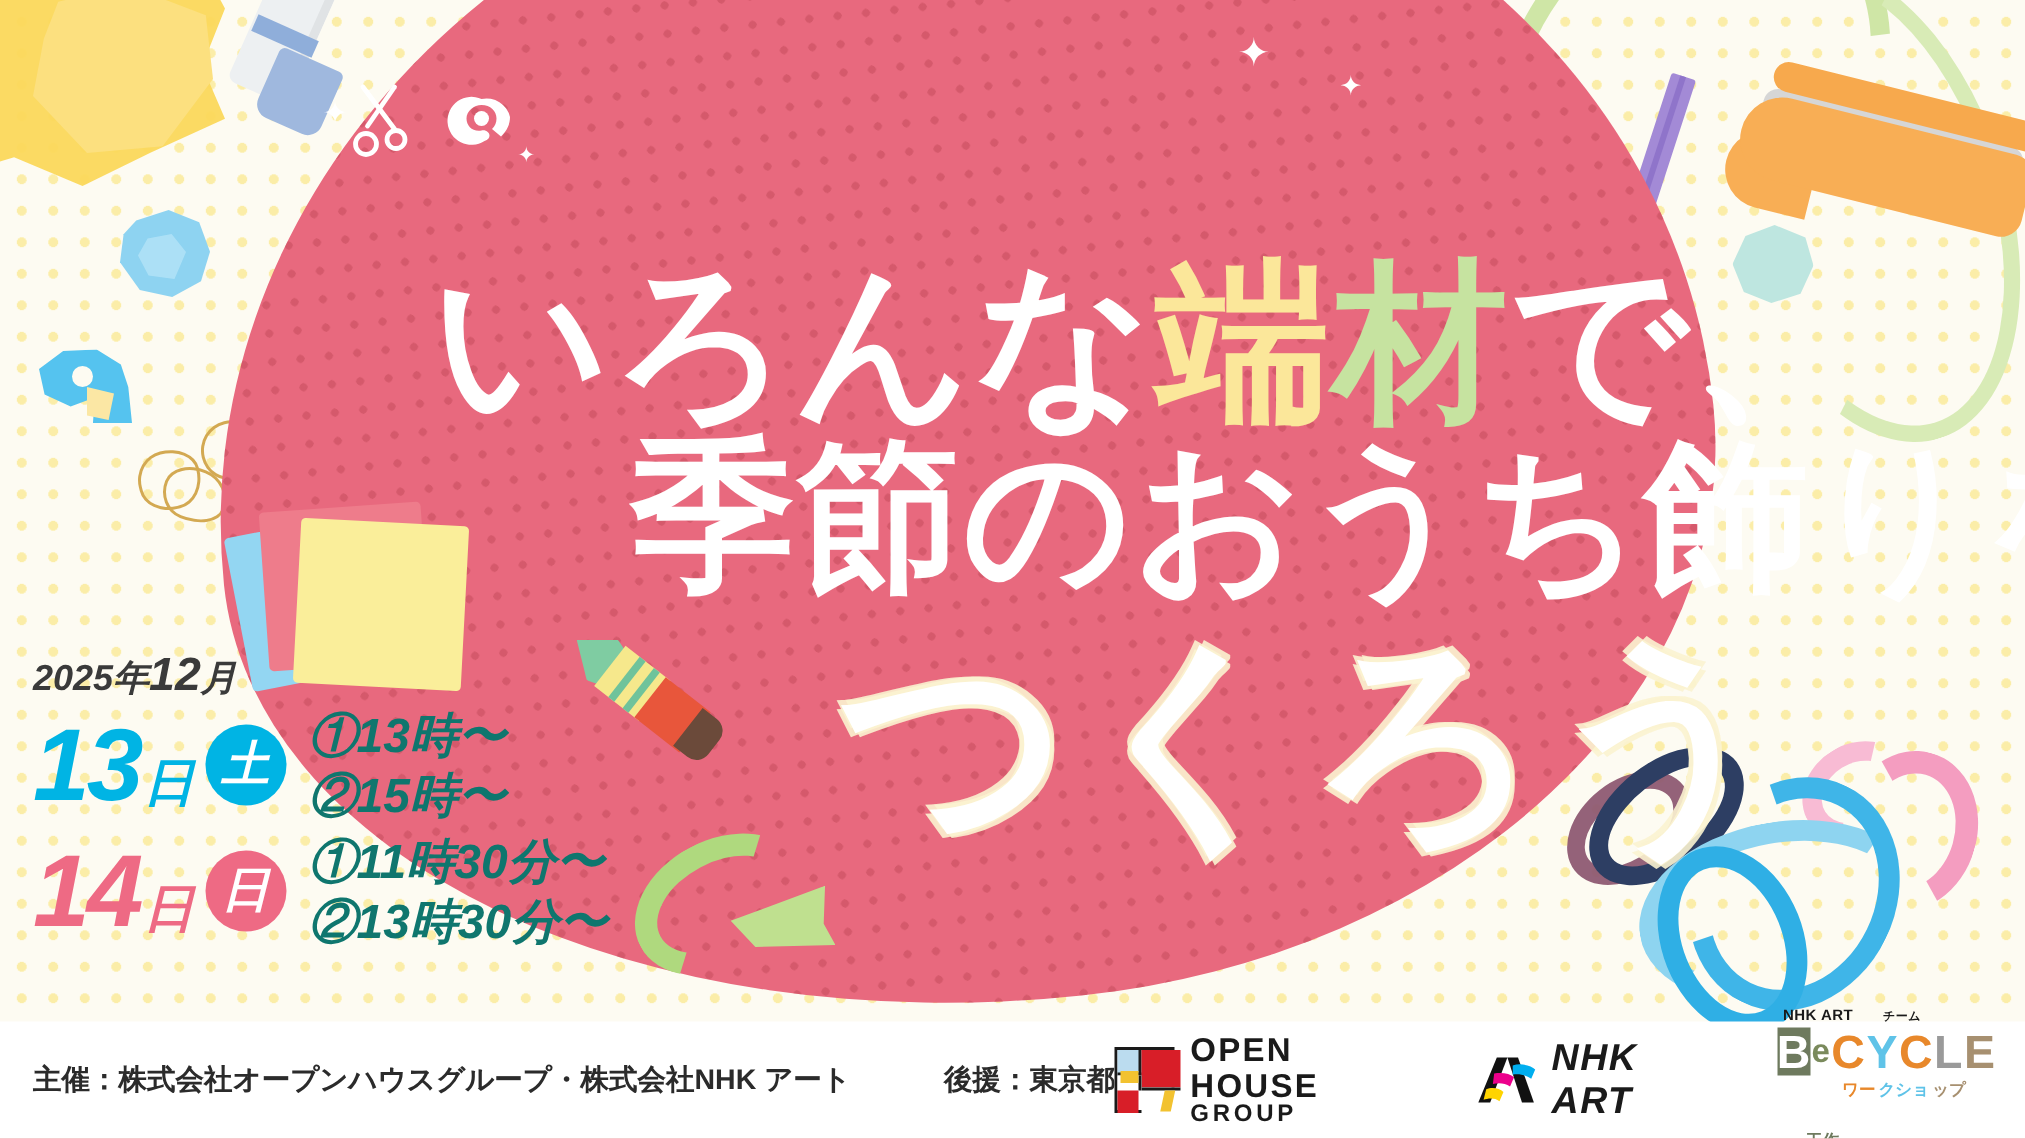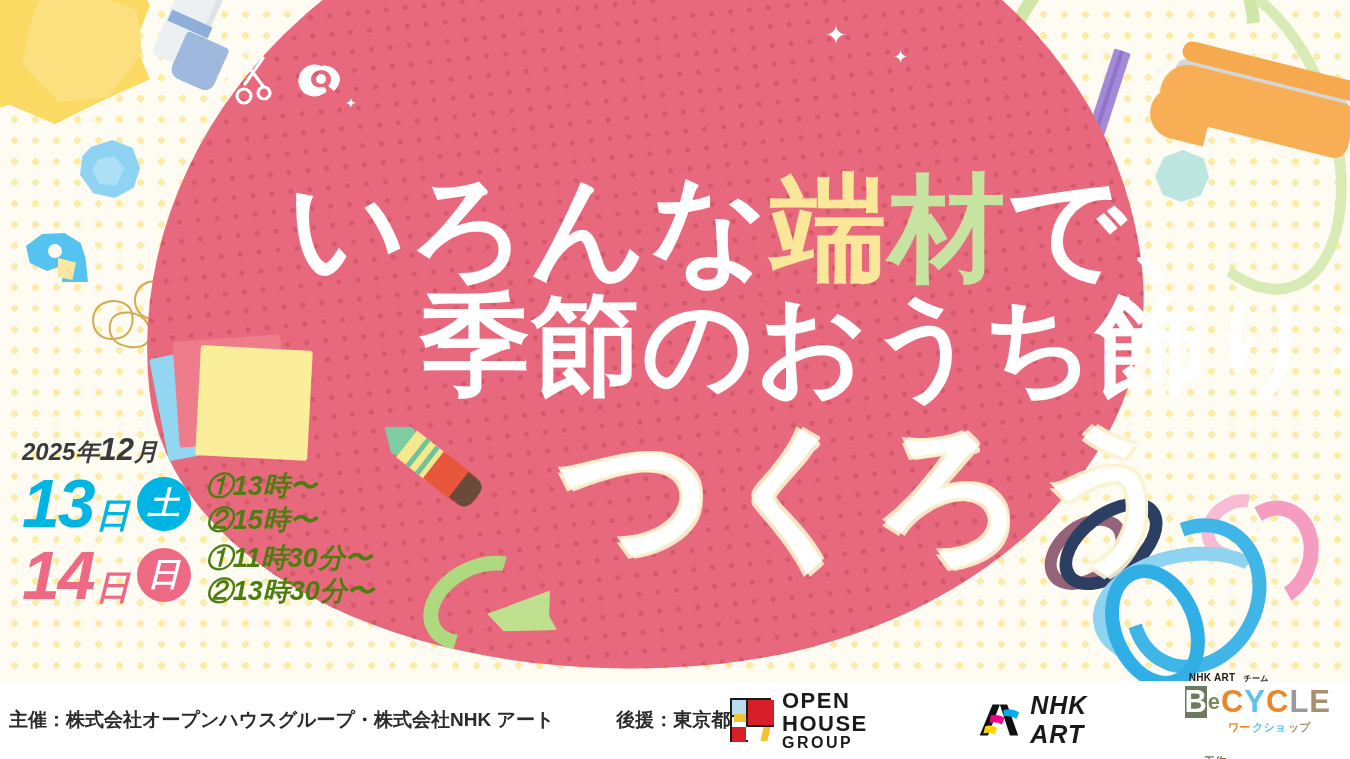--- a/index.html
+++ b/index.html
@@ -266,42 +266,42 @@
   #ym .big{ font-size:31px; }
   .date-row{ display:flex; align-items:center; gap:9px; margin-bottom:4px; }
   .daynum{ font-size:68px; font-weight:800; line-height:.95; letter-spacing:-2px; }
   .daynum .unit{ font-size:34px; margin-left:2px; }
   .dowcircle{
     width:54px; height:54px; border-radius:50%;
     display:flex; align-items:center; justify-content:center;
     color:#fff; font-size:32px; font-weight:800;
   }
   .times{ margin-left:6px; display:flex; flex-direction:column; }
-  .times span{ font-size:27px; font-weight:700; color:#4d7c0f; line-height:1.25; white-space:nowrap; }
+  .times span{ font-size:32px; font-weight:700; color:#0f766e; line-height:1.25; white-space:nowrap; }
 
   .sat  { color:#00B4E4; }
   .sat-bg { background:#00B4E4; }
   .sun  { color:#EE6A84; }
   .sun-bg { background:#EE6A84; }
 
   #venue{
     position:absolute; left:22px; top:618px;
     font-size:38px; font-weight:800; color:#4A4A4A; white-space:nowrap;
     letter-spacing:-0.5px;
   }
 
   
   #footer{
     position:absolute; left:0; bottom:0; width:1350px; height:78px;
     background:#FFFFFF;
     display:flex; align-items:center;
   }
   #footer-credits{
     display:flex; align-items:center; gap:62px;
-    padding-left:9px;
+    padding-left:22px;
     font-size:19px; font-weight:700; color:#2B2B2B; white-space:nowrap;
   }
   #footer-logos{
     margin-left:auto; display:flex; align-items:center; gap:46px; padding-right:20px;
   }
 
   
   .oh-logo{ display:flex; align-items:center; gap:11px; }
   .oh-mark{
     width:44px; height:44px; position:relative; border:2px solid #1A1A1A; background:#fff;
@@ -319,21 +319,21 @@
   .oh-text .l2{ font-size:16px; font-weight:800; letter-spacing:2.5px; color:#1A1A1A; }
 
   
   .nhk-logo{ display:flex; align-items:center; gap:10px; }
   .nhk-mark{ width:48px; height:42px; position:relative; }
   .nhk-text{ font-size:25px; font-weight:800; font-style:italic; letter-spacing:1px; color:#1A1A1A; }
 
   
   .bc-logo{ display:flex; flex-direction:column; align-items:center; gap:1px; }
   .bc-top{ font-size:10px; font-weight:800; letter-spacing:.3px; color:#1A1A1A; align-self:flex-start; margin-left:4px;}
-  .bc-top .tm{ font-size:8px; font-weight:700; margin-left:8px; }
+  .bc-top .tm{ font-size:8px; font-weight:700; margin-left:20px; }
   .bc-main{ display:flex; align-items:center; gap:1px; height:34px; }
   .bc-ch{
     font-size:31px; font-weight:800; line-height:1; display:flex;
     align-items:center; justify-content:center;
   }
   .bc-b{ color:#3E4A3A; background:#6E7A5E; color:#fff; width:22px; height:32px; }
   .bc-e{ color:#7A8A5C; font-size:22px; }
   .bc-c1{ color:#E8882B; }
   .bc-y{ color:#5FC3E8; }
   .bc-c2{ color:#E8882B; }

